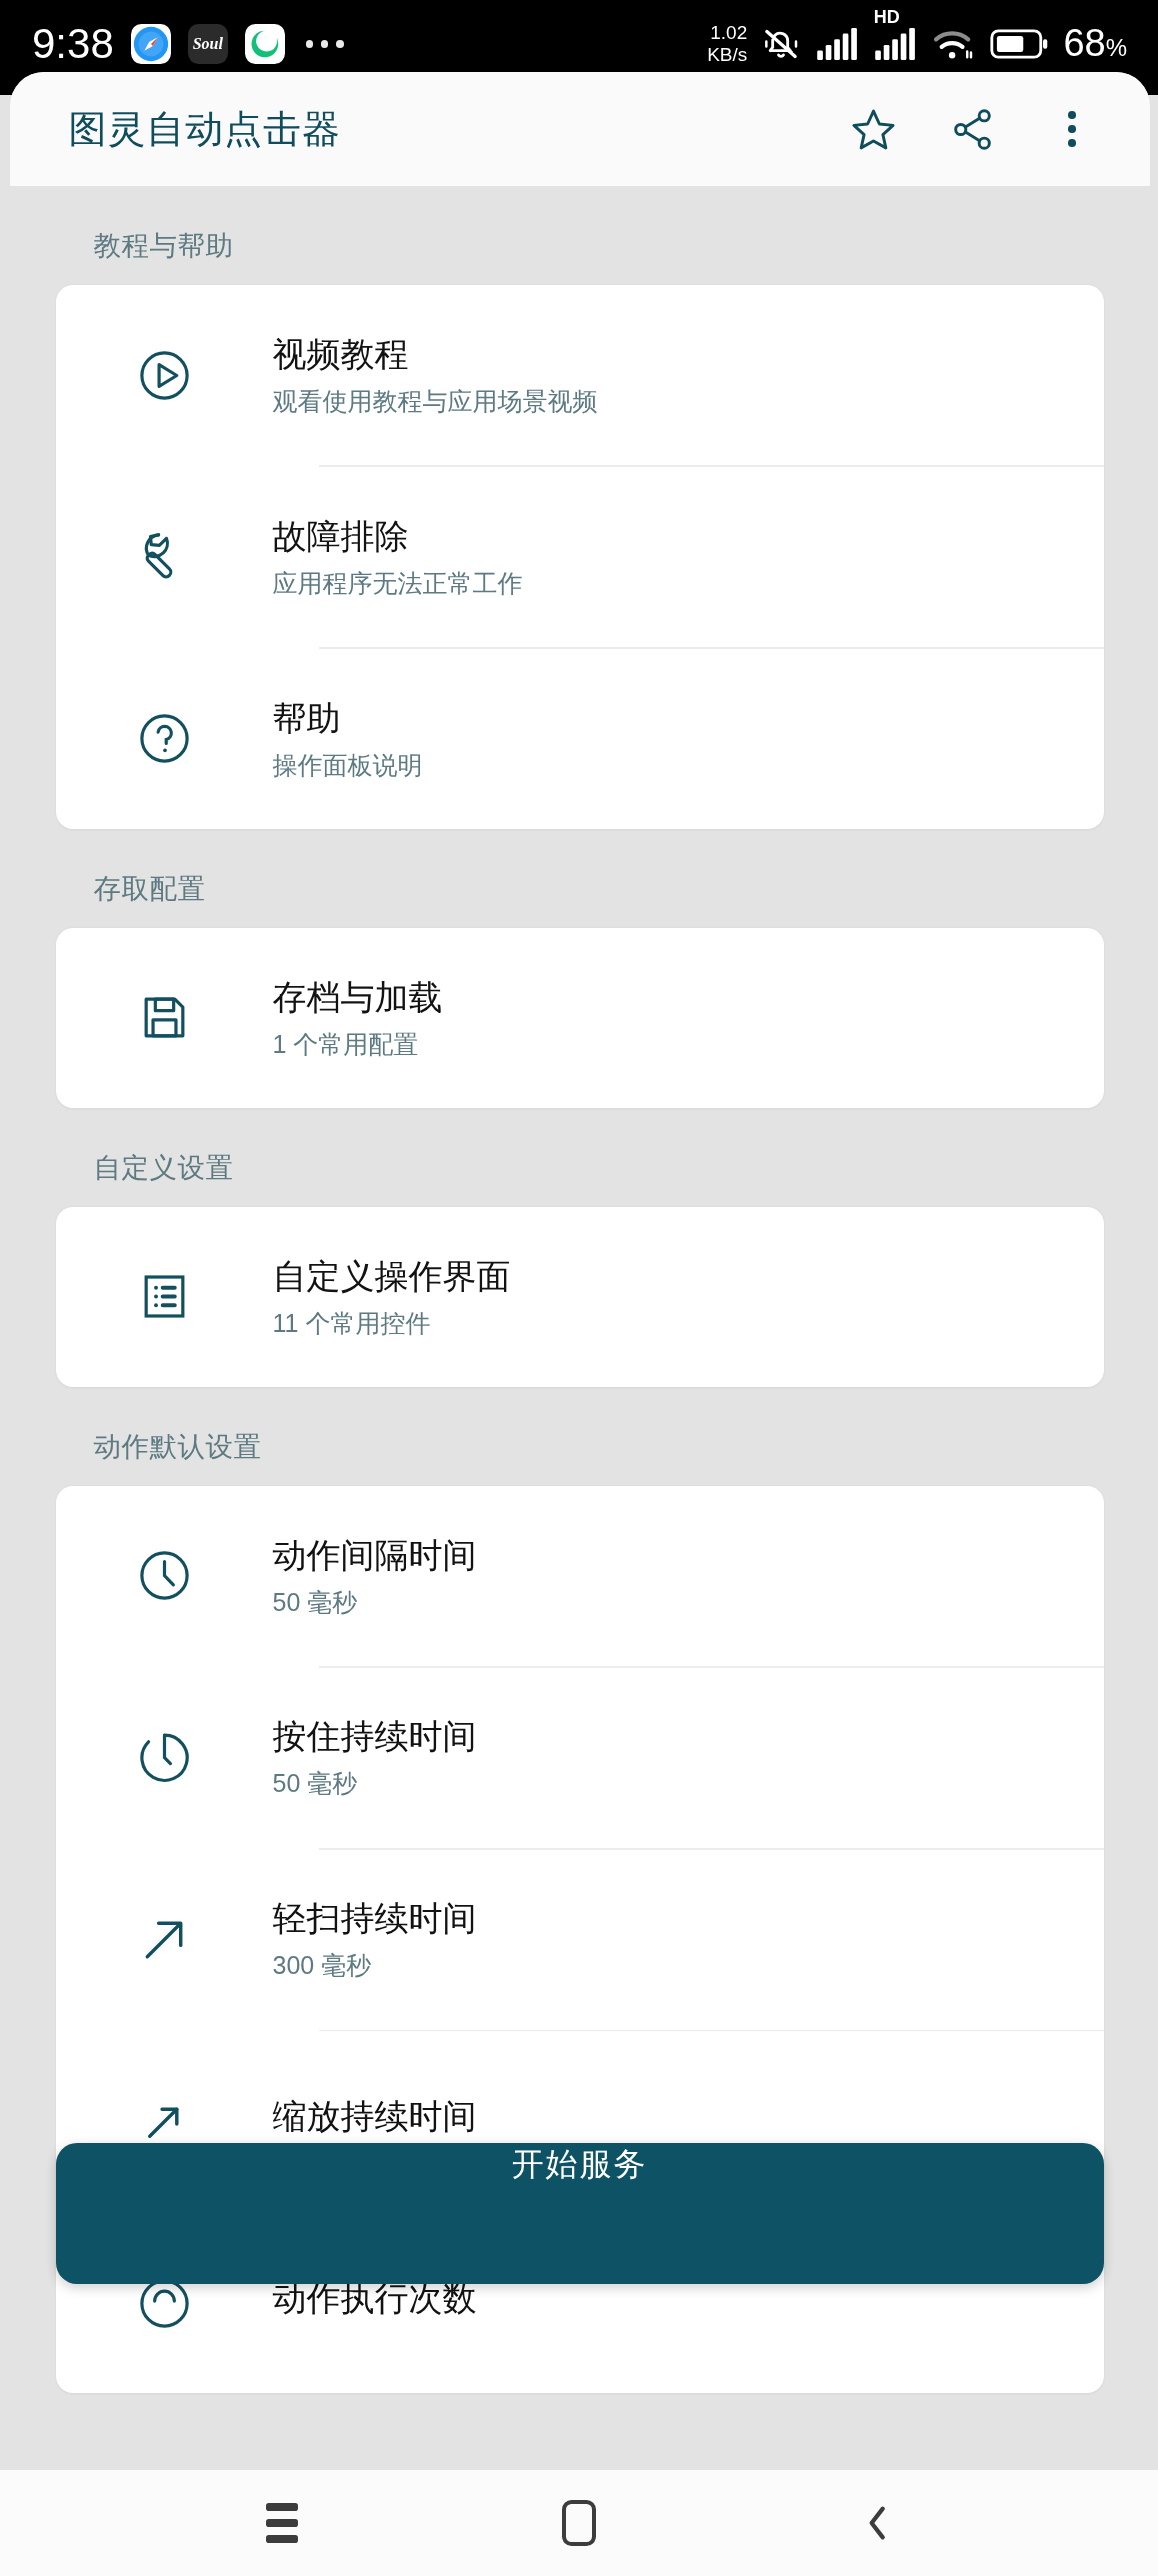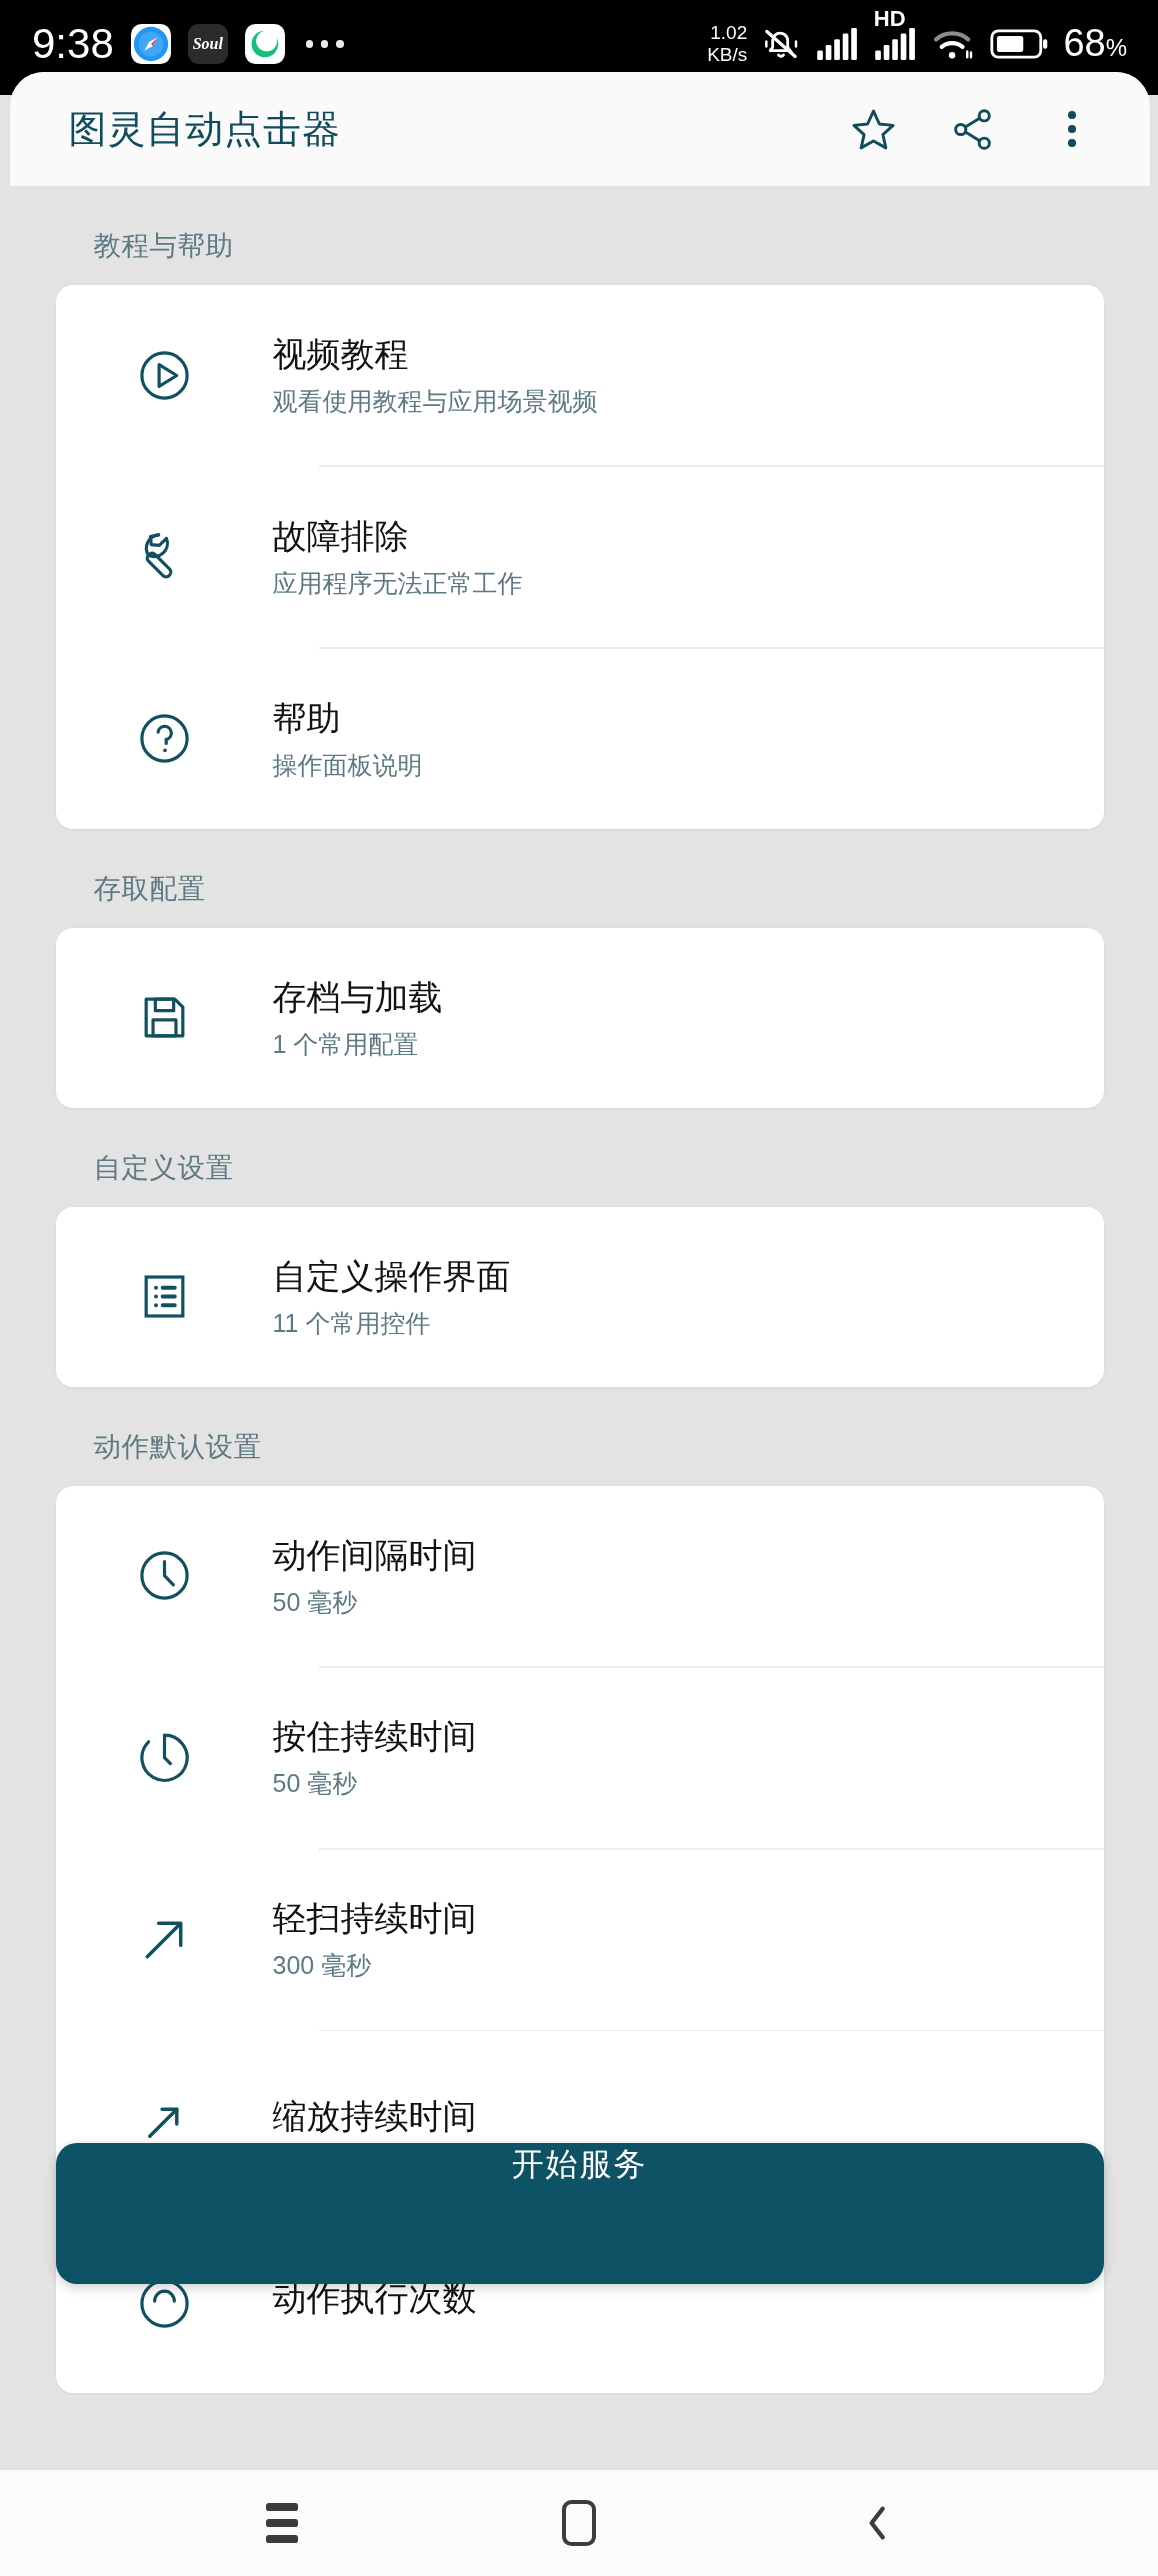--- a/index.html
+++ b/index.html
@@ -164,21 +164,21 @@
       <svg class="sbicon" width="44" height="34" viewBox="0 0 46 36">
         <rect x="1" y="25" width="6" height="10" rx="1.5" fill="#fff"></rect>
         <rect x="10" y="19" width="6" height="16" rx="1.5" fill="#fff"></rect>
         <rect x="19" y="13" width="6" height="22" rx="1.5" fill="#fff"></rect>
         <rect x="28" y="7" width="6" height="28" rx="1.5" fill="#fff"></rect>
         <rect x="37" y="1" width="6" height="34" rx="1.5" fill="#fff"></rect>
       </svg>
     </span>
 
     <span style="position:relative;display:flex;align-items:flex-end;">
-      <span style="position:absolute;top:-19px;left:0;font-size:22px;font-weight:700;line-height:1;">HD</span>
+      <span style="position:absolute;top:-19px;left:0;font-size:18px;font-weight:700;line-height:1;">HD</span>
       <svg class="sbicon" width="44" height="34" viewBox="0 0 46 36">
         <rect x="1" y="25" width="6" height="10" rx="1.5" fill="#fff"></rect>
         <rect x="10" y="19" width="6" height="16" rx="1.5" fill="#fff"></rect>
         <rect x="19" y="13" width="6" height="22" rx="1.5" fill="#fff"></rect>
         <rect x="28" y="7" width="6" height="28" rx="1.5" fill="#fff"></rect>
         <rect x="37" y="1" width="6" height="34" rx="1.5" fill="#fff"></rect>
       </svg>
     </span>
 
     <span>

